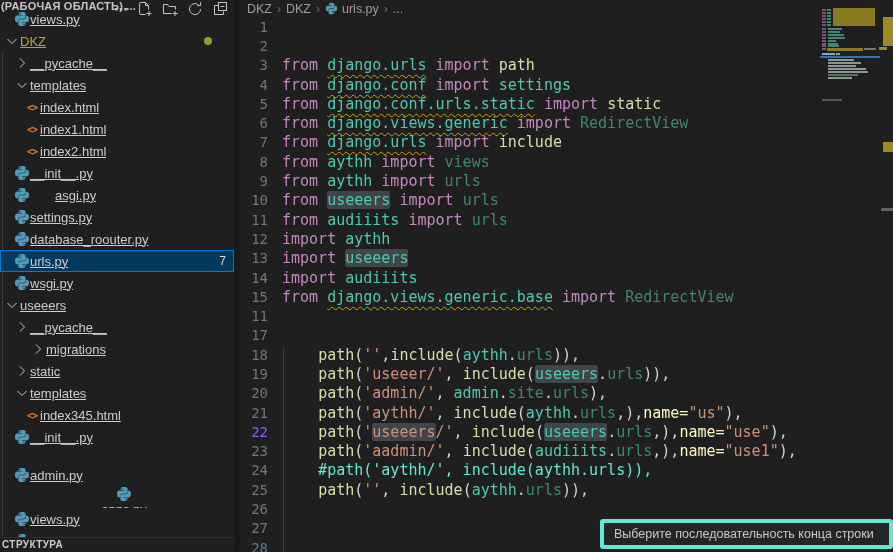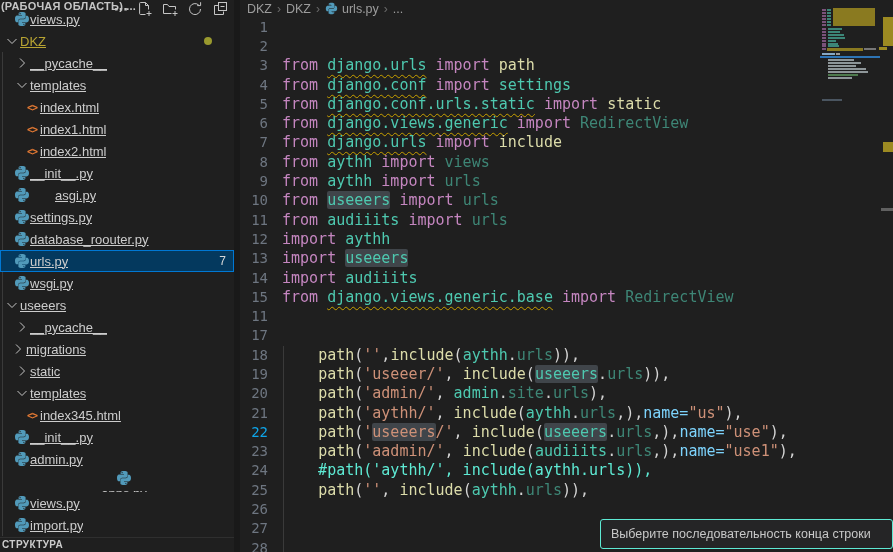--- a/index.html
+++ b/index.html
@@ -25,32 +25,32 @@
   #outline-bar{position:absolute;left:0;top:537px;width:234px;height:15px;border-top:1px solid #2f2f2f;background:#1f1f1f;z-index:4;}
   #outline-label{position:absolute;left:2px;top:1px;font-size:10px;font-weight:bold;color:#cccccc;letter-spacing:.4px;}
   
   #editor{position:absolute;left:240px;top:0;width:653px;height:552px;background:#1f1f1f;}
   #breadcrumb{position:absolute;left:7px;top:0;height:17px;display:flex;align-items:center;font-size:12.5px;color:#9d9d9d;gap:5px;white-space:nowrap;}
   .bc-item{display:inline-flex;align-items:center;gap:4px;cursor:pointer;}
   .bc-sep{color:#6a6a6a;font-size:12px;}
   #code{position:absolute;left:0;top:17px;width:653px;}
   .line{display:flex;height:19.3px;align-items:center;font-family:"DejaVu Sans Mono",monospace;font-size:15px;white-space:pre;}
   .ln{width:28px;text-align:right;color:#6e7681;flex:none;font-size:14px;}
-  .ln.active{color:#0ea5e9;}
+  .ln.active{color:#8b5cf6;}
   .lt{margin-left:14px;}
   .t-kw{color:#c586c0}.t-mod{color:#4ec9b0}.t-dim{color:#3e8676}.t-fn{color:#dcdcaa}
-  .t-pln{color:#d4d4d4}.t-str{color:#ce9178}.t-prm{color:#7dd3fc}.t-cmt{color:#5eead4}
+  .t-pln{color:#d4d4d4}.t-str{color:#ce9178}.t-prm{color:#fef9c3}.t-cmt{color:#5eead4}
   .t-var{color:#9cdcfe}.t-brk{color:#ffd700}
   .t-sq{text-decoration:underline wavy #c9a100 1px;text-underline-offset:3.5px;text-decoration-skip-ink:none;}
   .t-hl{background:#40454a;border-radius:2px;}
   #indent-guide{position:absolute;left:43px;top:346px;width:1px;height:206px;background:#3a3a3a;}
   .mm{position:absolute;}
   
   #tooltip{position:absolute;left:600px;top:519px;width:293px;height:30px;box-sizing:border-box;
-           background:#252526;border:1px solid #5eead4;border-radius:3px;z-index:10;
+           background:#252526;border:4px solid #5eead4;border-radius:3px;z-index:10;
            display:flex;align-items:center;padding:0 10px;font-size:12.5px;color:#c8c8c8;white-space:nowrap;overflow:hidden;}
 </style>
 </head>
 <body>
 
 <div id="screen">
 
   <div id="sidebar">
     <div id="tree-guide"></div>
     <div id="tree">
@@ -170,21 +170,21 @@
           <span class="tlabel">useeers</span>
         </div>
         <div class="trow" style="padding-left: 14px;">
           <span style="display: inline-flex; width: 16px; height: 16px; align-items: center; justify-content: center; flex: 0 0 auto;">
             <svg viewBox="0 0 16 16" width="16" height="16">
               <path d="M6 3.5l4.5 4.5L6 12.5" fill="none" stroke="#c5c5c5" stroke-width="1"></path>
             </svg>
           </span>
           <span class="tlabel">__pycache__</span>
         </div>
-        <div class="trow" style="padding-left: 10px;">
+        <div class="trow" style="padding-left: 30px;">
           <span style="display: inline-flex; width: 16px; height: 16px; align-items: center; justify-content: center; flex: 0 0 auto;">
             <svg viewBox="0 0 16 16" width="16" height="16">
               <path d="M6 3.5l4.5 4.5L6 12.5" fill="none" stroke="#c5c5c5" stroke-width="1"></path>
             </svg>
           </span>
           <span class="tlabel">migrations</span>
         </div>
         <div class="trow" style="padding-left: 14px;">
           <span style="display: inline-flex; width: 16px; height: 16px; align-items: center; justify-content: center; flex: 0 0 auto;">
             <svg viewBox="0 0 16 16" width="16" height="16">
@@ -209,21 +209,21 @@
         </div>
         <div class="trow" style="padding-left: 14px;">
           <span style="display: inline-flex; width: 16px; height: 16px; align-items: center; justify-content: center; flex: 0 0 auto;">
             <svg viewBox="0 0 32 32" width="16" height="16">
               <path fill="#519aba" d="M15.9 2c-7 0-6.6 3-6.6 3v3.2h6.7v1H6.7S2 8.7 2 15.8s4.1 6.9 4.1 6.9h2.5v-3.3s-.1-4.1 4-4.1h6.7s3.9.1 3.9-3.8V5.2S23.8 2 15.9 2zm-3.7 2.1a1.2 1.2 0 1 1 0 2.4 1.2 1.2 0 0 1 0-2.4z"></path>
               <path fill="#519aba" d="M16.1 30c7 0 6.6-3 6.6-3v-3.2H16v-1h9.3S30 23.3 30 16.2s-4.1-6.9-4.1-6.9h-2.5v3.3s.1 4.1-4 4.1h-6.7s-3.9-.1-3.9 3.8v6.3S8.2 30 16.1 30zm3.7-2.1a1.2 1.2 0 1 1 0-2.4 1.2 1.2 0 0 1 0 2.4z"></path>
             </svg>
           </span>
           <span class="tlabel">__init__.py</span>
         </div>
-        <div class="trow" style="padding-left: 14px;">
+        <div class="trow" style="padding-left: 14px; margin-top: 16px;">
           <span style="display: inline-flex; width: 16px; height: 16px; align-items: center; justify-content: center; flex: 0 0 auto;">
             <svg viewBox="0 0 32 32" width="16" height="16">
               <path fill="#519aba" d="M15.9 2c-7 0-6.6 3-6.6 3v3.2h6.7v1H6.7S2 8.7 2 15.8s4.1 6.9 4.1 6.9h2.5v-3.3s-.1-4.1 4-4.1h6.7s3.9.1 3.9-3.8V5.2S23.8 2 15.9 2zm-3.7 2.1a1.2 1.2 0 1 1 0 2.4 1.2 1.2 0 0 1 0-2.4z"></path>
               <path fill="#519aba" d="M16.1 30c7 0 6.6-3 6.6-3v-3.2H16v-1h9.3S30 23.3 30 16.2s-4.1-6.9-4.1-6.9h-2.5v3.3s.1 4.1-4 4.1h-6.7s-3.9-.1-3.9 3.8v6.3S8.2 30 16.1 30zm3.7-2.1a1.2 1.2 0 1 1 0-2.4 1.2 1.2 0 0 1 0 2.4z"></path>
             </svg>
           </span>
           <span class="tlabel">admin.py</span>
         </div>
         <div class="trow" style="padding-left: 14px; flex-direction: column;">
           <span style="display: inline-flex; width: 16px; height: 16px; align-items: center; justify-content: center; flex: 0 0 auto;">

